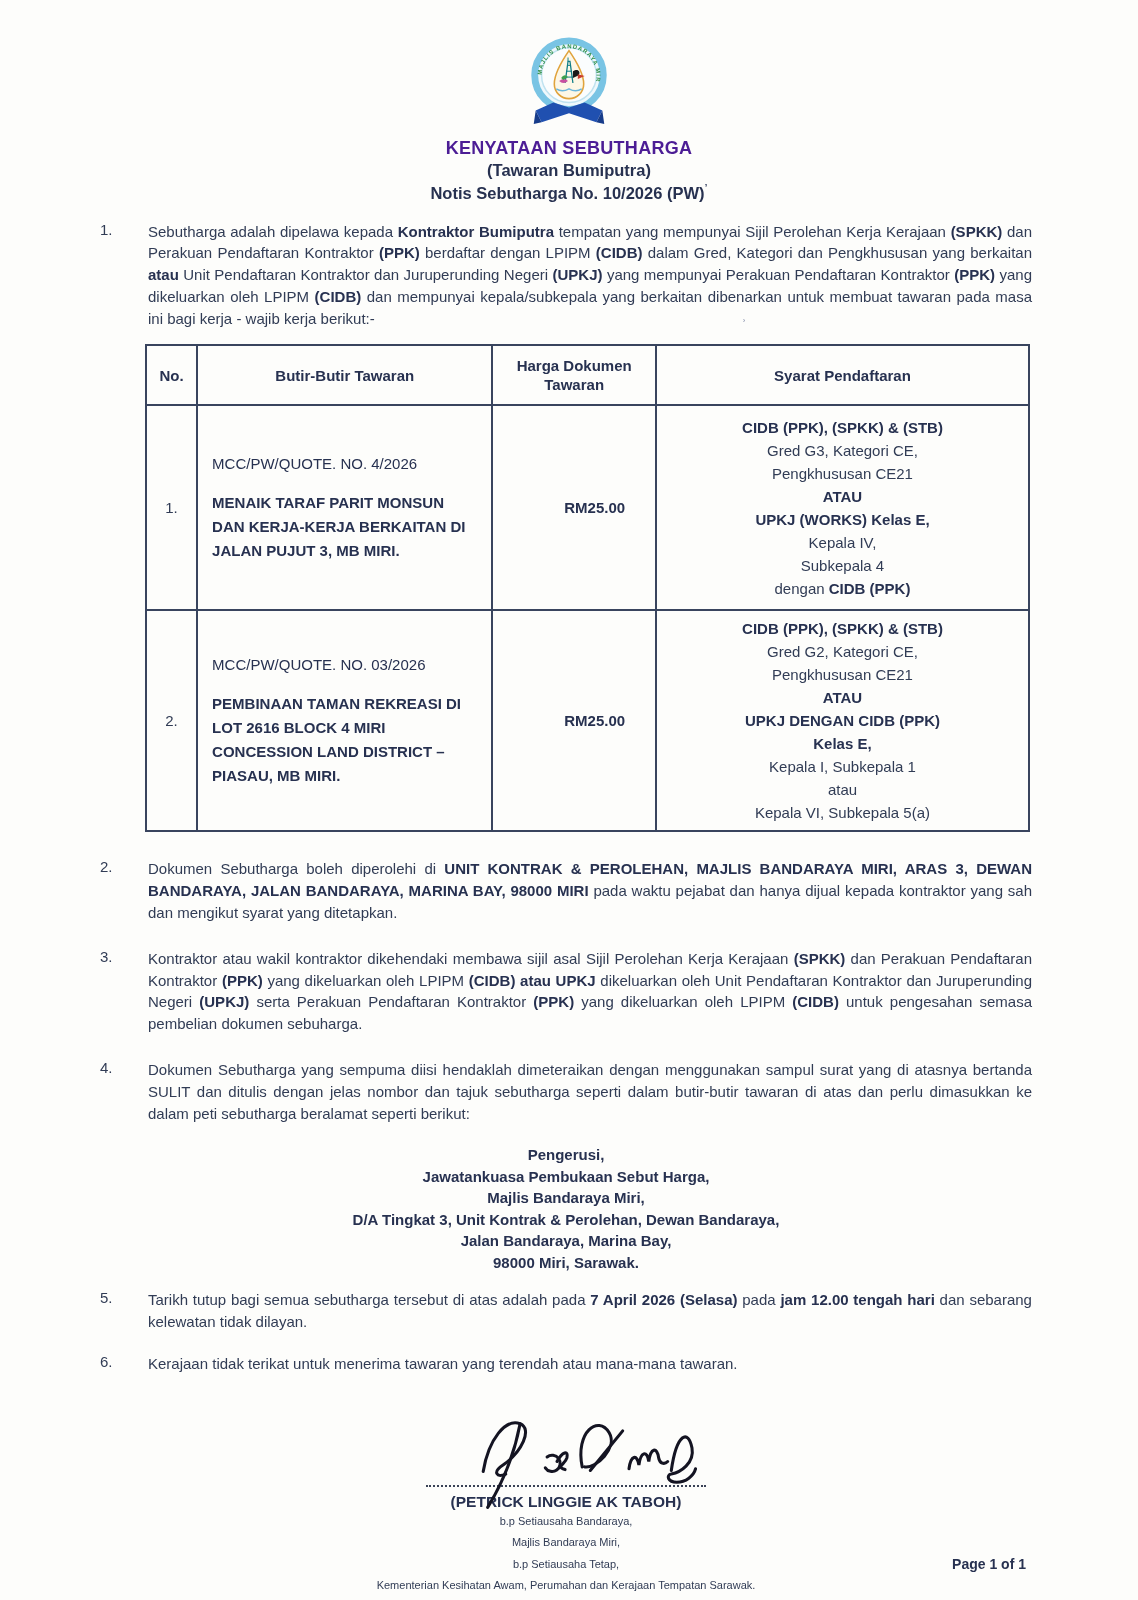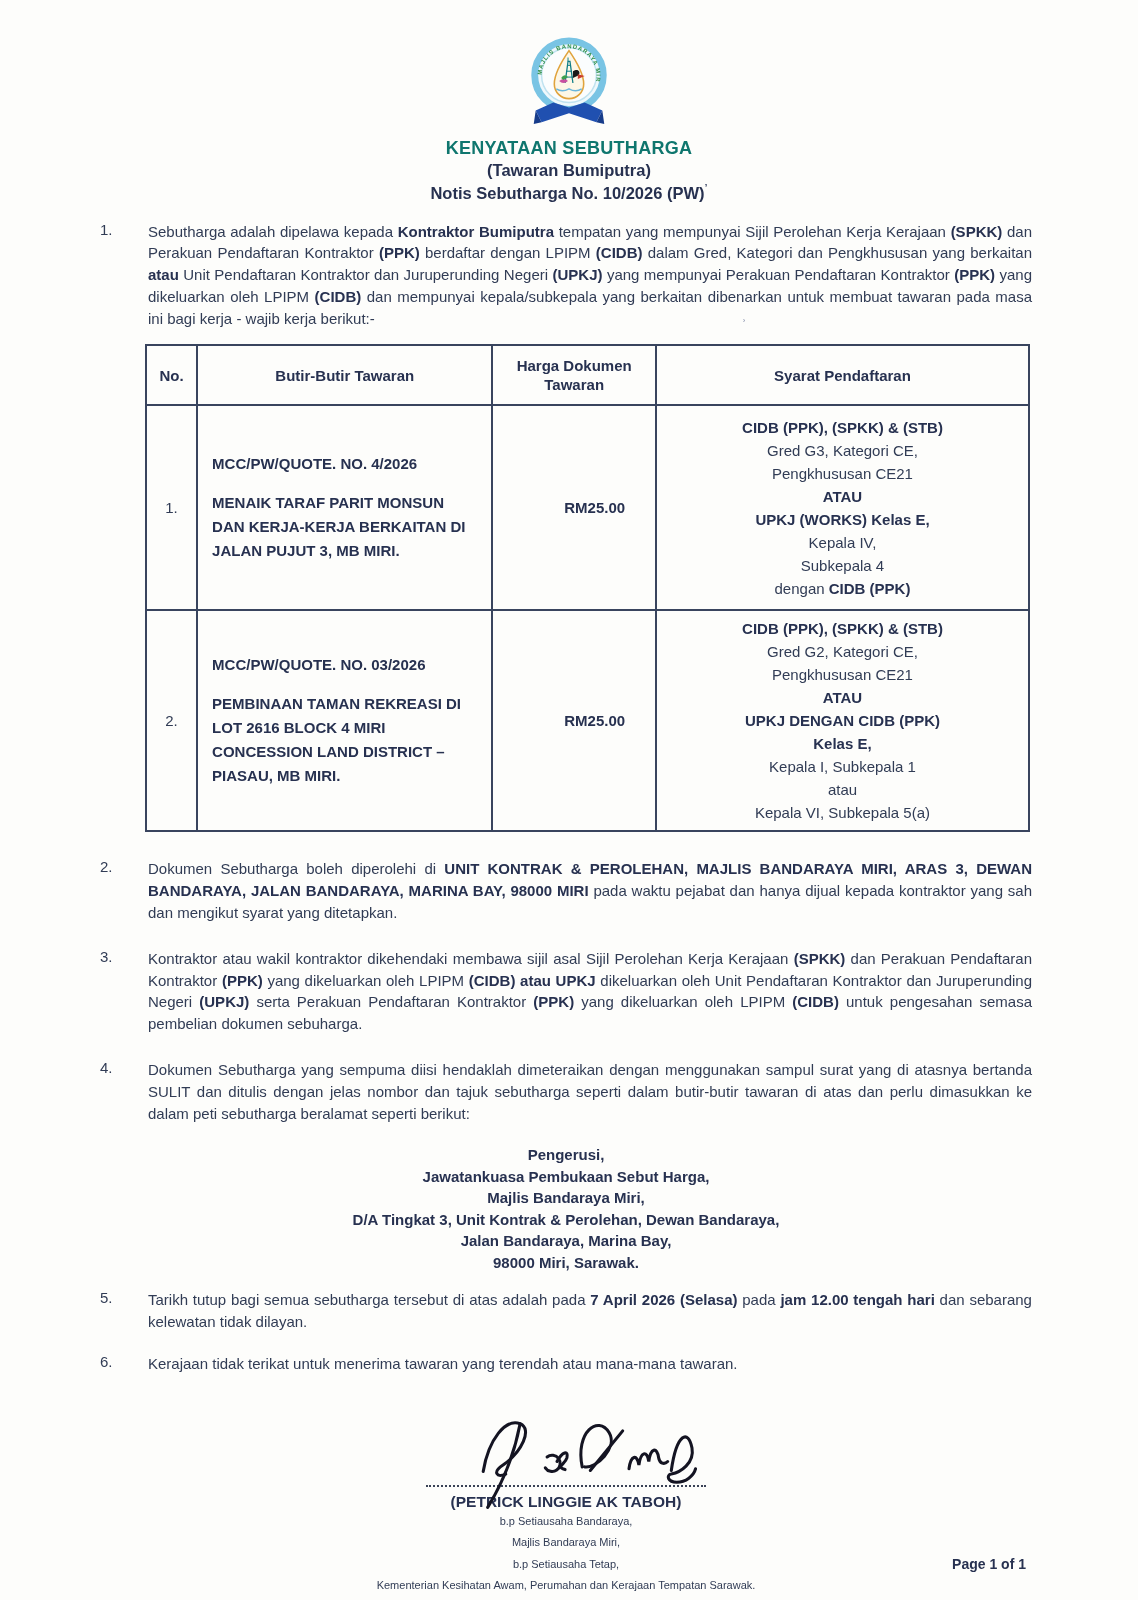--- a/index.html
+++ b/index.html
@@ -9,21 +9,21 @@
     width:1138px; height:1600px;
     margin:0 auto;
     background:#fdfdfb;
     font-family:"Liberation Sans", sans-serif;
     color:#313c55;
     overflow:hidden;
   }
   b { color:#273150; }
   .crest { width:100%; text-align:center; padding-top:34px; }
   .title-block { text-align:center; margin-top:4px; }
-  .t1 { font-size:18px; font-weight:bold; color:#0f766e; letter-spacing:.3px; }
+  .t1 { font-size:18px; font-weight:bold; color:#4c1d95; letter-spacing:.3px; }
   .t2 { font-size:16.5px; font-weight:bold; color:#273150; margin-top:2px; }
   .t3 { font-size:16.5px; font-weight:bold; color:#273150; margin-top:2px; }
   .stray { font-size:11px; vertical-align:super; color:#4a5470; }
   .content { padding:0 106px 0 100px; }
   .para { display:flex; margin-top:18px; }
   .pnum { width:48px; flex:0 0 48px; font-size:15px; }
   .ptext { flex:1; font-size:15px; line-height:21.8px; text-align:justify; }
   .quote-table {
     border-collapse:collapse;
     margin:15px 0 0 45px;
@@ -35,21 +35,21 @@
     font-size:15px;
     vertical-align:middle;
   }
   .quote-table th { font-weight:bold; color:#273150; text-align:center; line-height:19px; padding:6px 4px; height:60px; }
   .col-no { width:50px; }
   .col-butir { width:289px; }
   .col-harga { width:160px; }
   .col-syarat { width:365px; }
   .cell-no { text-align:center; font-size:15px; }
   .cell-butir { padding:10px 14px; }
-  .cell-butir .ref { font-weight:bold; color:#273150; margin-bottom:16px; line-height:23px; }
+  .cell-butir .ref { font-weight:normal; color:#273150; margin-bottom:16px; line-height:23px; }
   .cell-butir .job { font-weight:bold; color:#273150; line-height:24px; }
   .cell-harga { text-align:center; font-weight:bold; color:#273150;padding-left:41px; }
   .cell-syarat { padding:6px 8px; text-align:center; }
   .cell-syarat .tline { line-height:23px; }
   .row-1 { height:205px; }
   .row-2 { height:212px; }
   .address-block { text-align:center; margin-top:20px; }
   .address-block div { font-size:15px; font-weight:bold; color:#273150; line-height:21.5px; }
   .sig-wrap { position:relative; margin-top:10px; text-align:center; }
   .sig-svg { display:block; margin:0 auto -26px auto; position:relative; z-index:2; }

